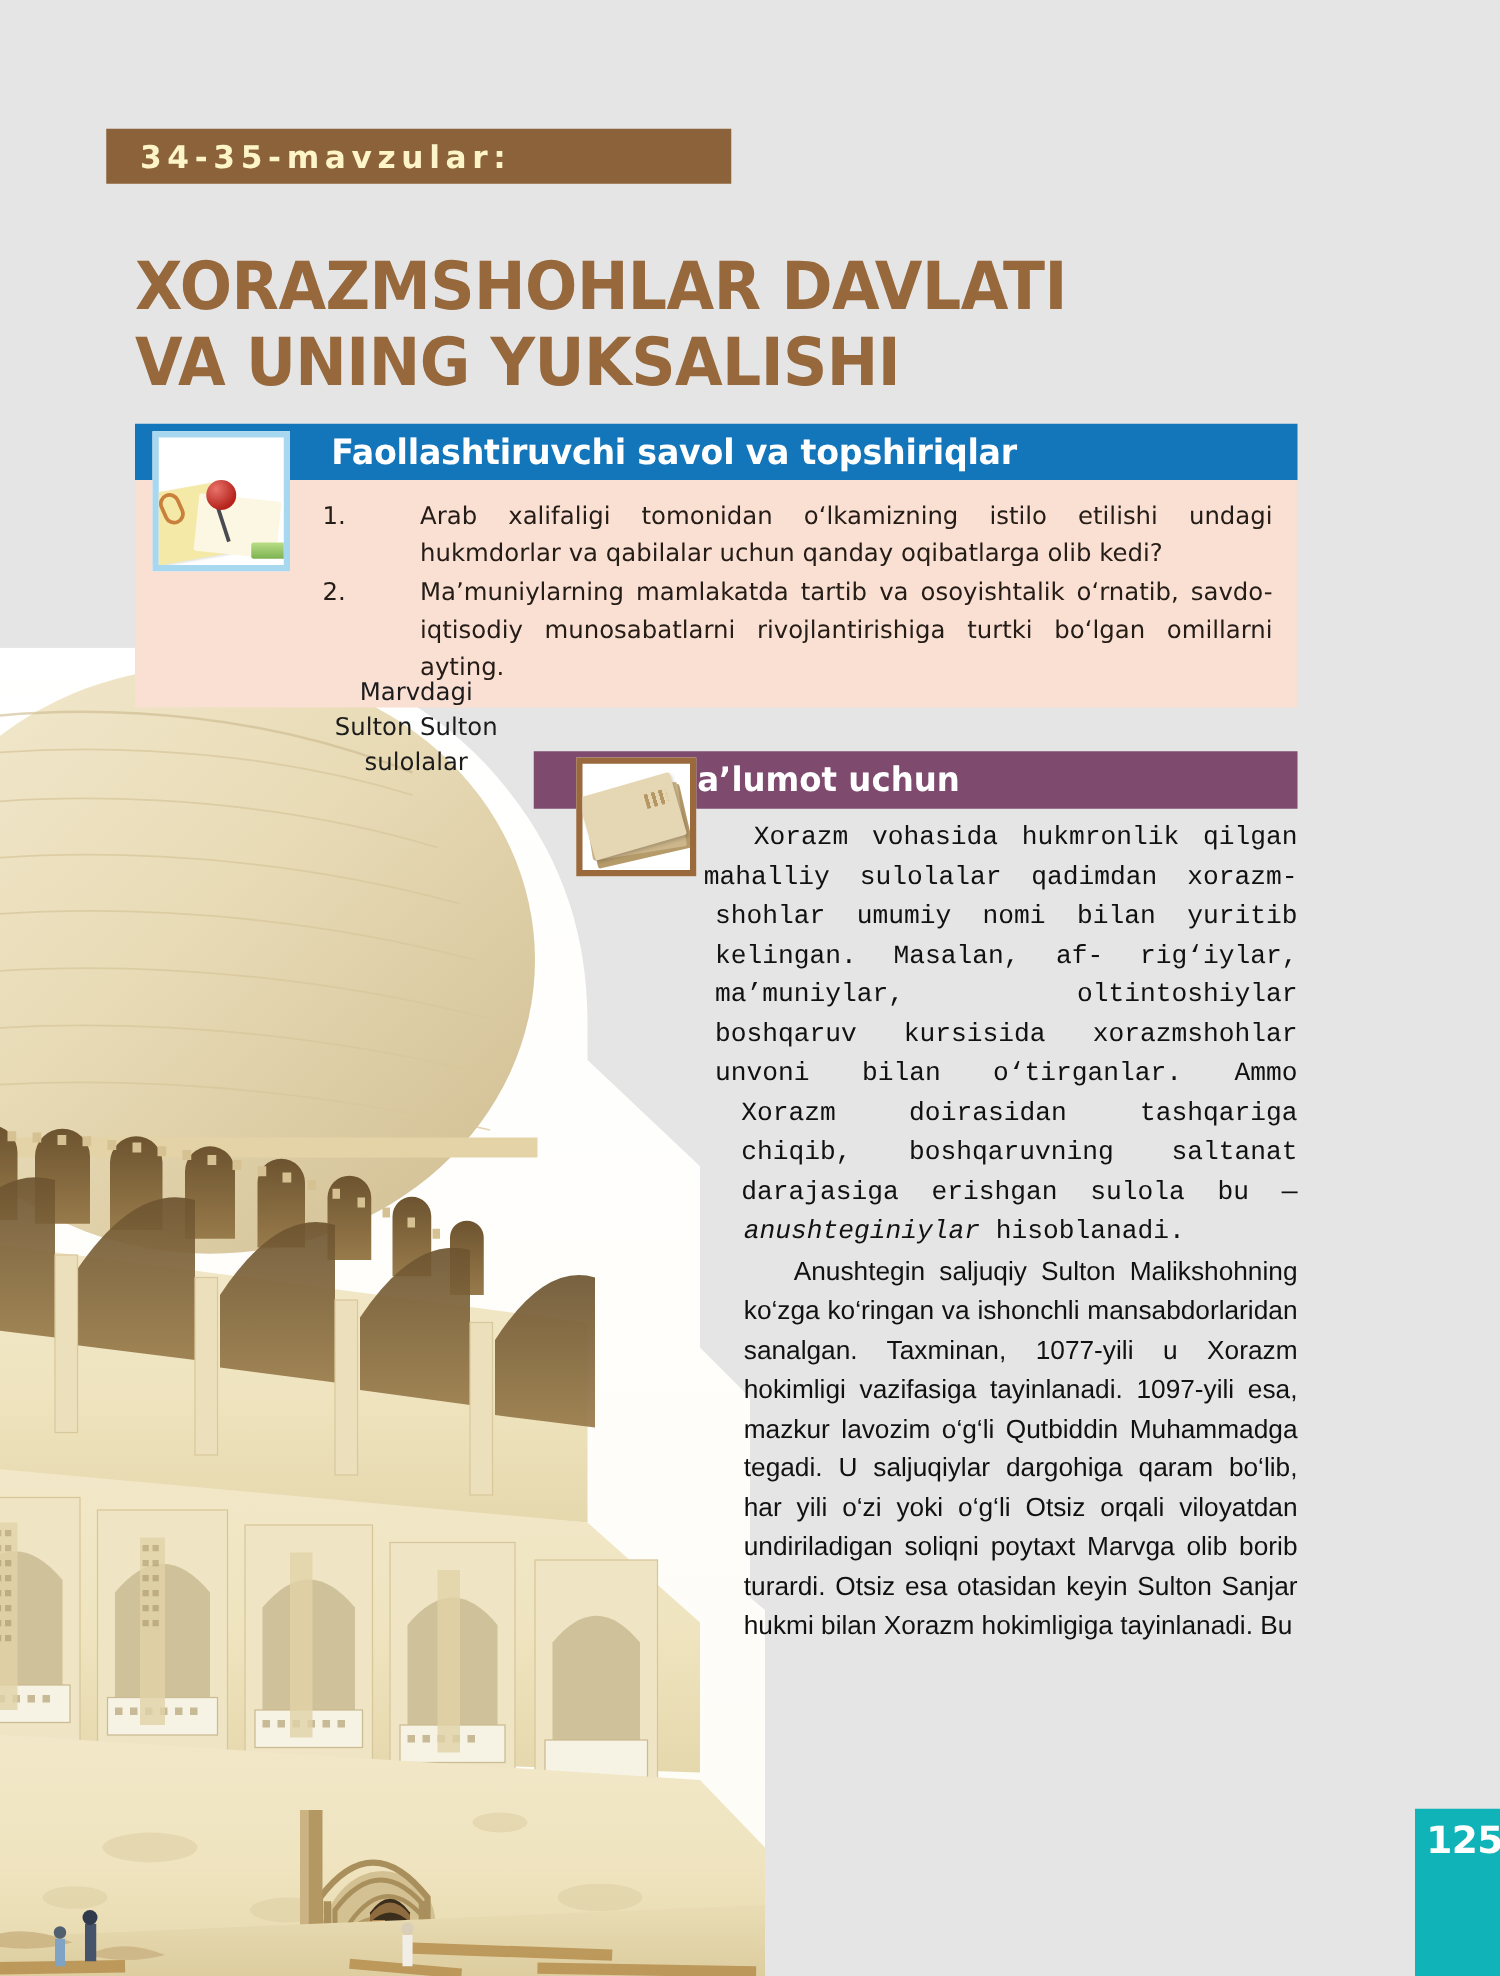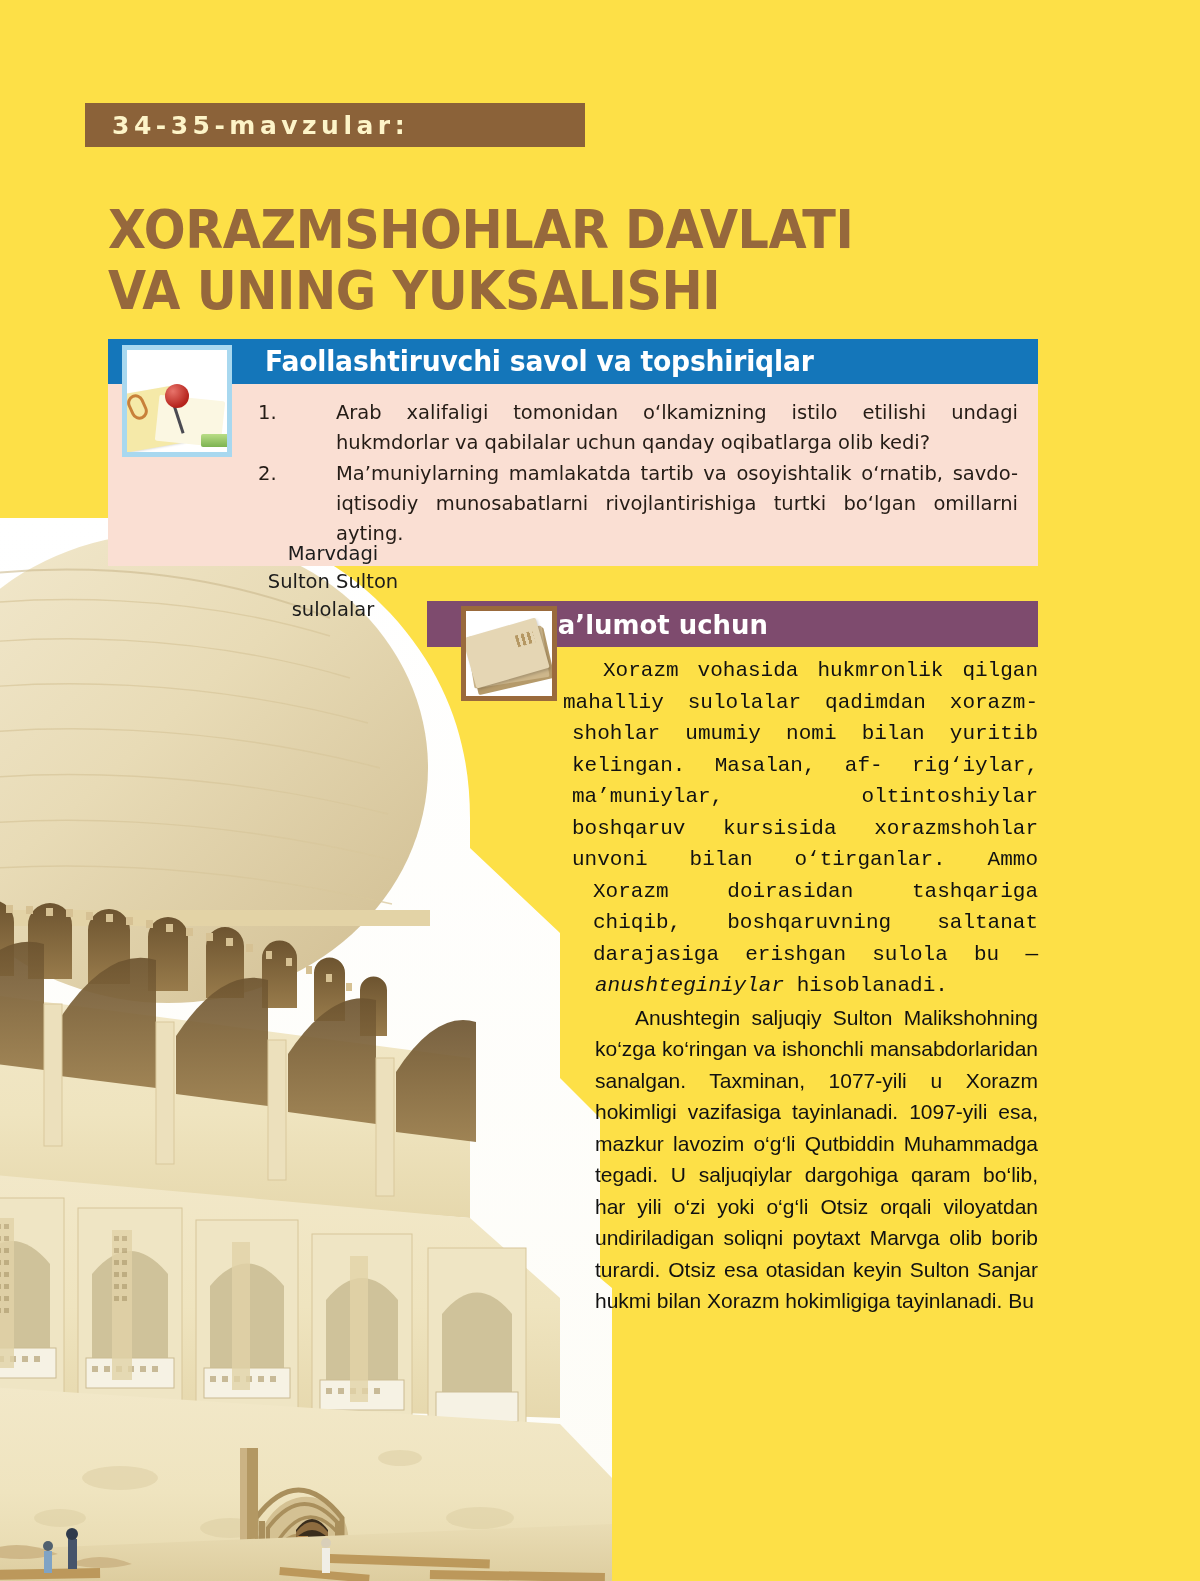--- a/index.html
+++ b/index.html
@@ -12,21 +12,21 @@
     background: #ffffff;
     font-family: "Liberation Sans", "DejaVu Sans", sans-serif;
     overflow: hidden;
     position: relative;
   }
 
   .page {
     position: relative;
     width: 1200px;
     height: 1581px;
-    background: #fde047;
+    background: #e5e5e5;
     overflow: hidden;
   }
 
   
   .topic-tag {
     position: absolute;
     left: 85px;
     top: 103px;
     width: 500px;
     height: 44px;
@@ -656,14 +656,17 @@
       <span>shohlar umumiy nomi bilan yuritib kelingan. Masalan, af-</span>
       <span>rig‘iylar, ma’muniylar, oltintoshiylar boshqaruv kursisida</span>
       <span>xorazmshohlar unvoni bilan o‘tirganlar. Ammo Xorazm</span>
       <span>doirasidan tashqariga chiqib, boshqaruvning</span>
       <span>saltanat darajasiga erishgan sulola bu —</span>
       <em>anushteginiylar</em><span> hisoblanadi.</span>
     </p>
     <p class="indent" style="text-indent: 40px;">Anushtegin saljuqiy Sulton Malikshohning ko‘zga ko‘ringan va ishonchli mansabdorlaridan sanalgan. Taxminan, 1077-yili u Xorazm hokimligi vazifasiga tayinlanadi. 1097-yili esa, mazkur lavozim o‘g‘li Qutbiddin Muhammadga tegadi. U saljuqiylar dargohiga qaram bo‘lib, har yili o‘zi yoki o‘g‘li Otsiz orqali viloyatdan undiriladigan soliqni poytaxt Marvga olib borib turardi. Otsiz esa otasidan keyin Sulton Sanjar hukmi bilan Xorazm hokimligiga tayinlanadi. Bu</p>
   </div>
 
+  <div class="page-num">
+    <span class="page-num-text">125</span>
+  </div>
 
 </div>
 
 </body></html>

